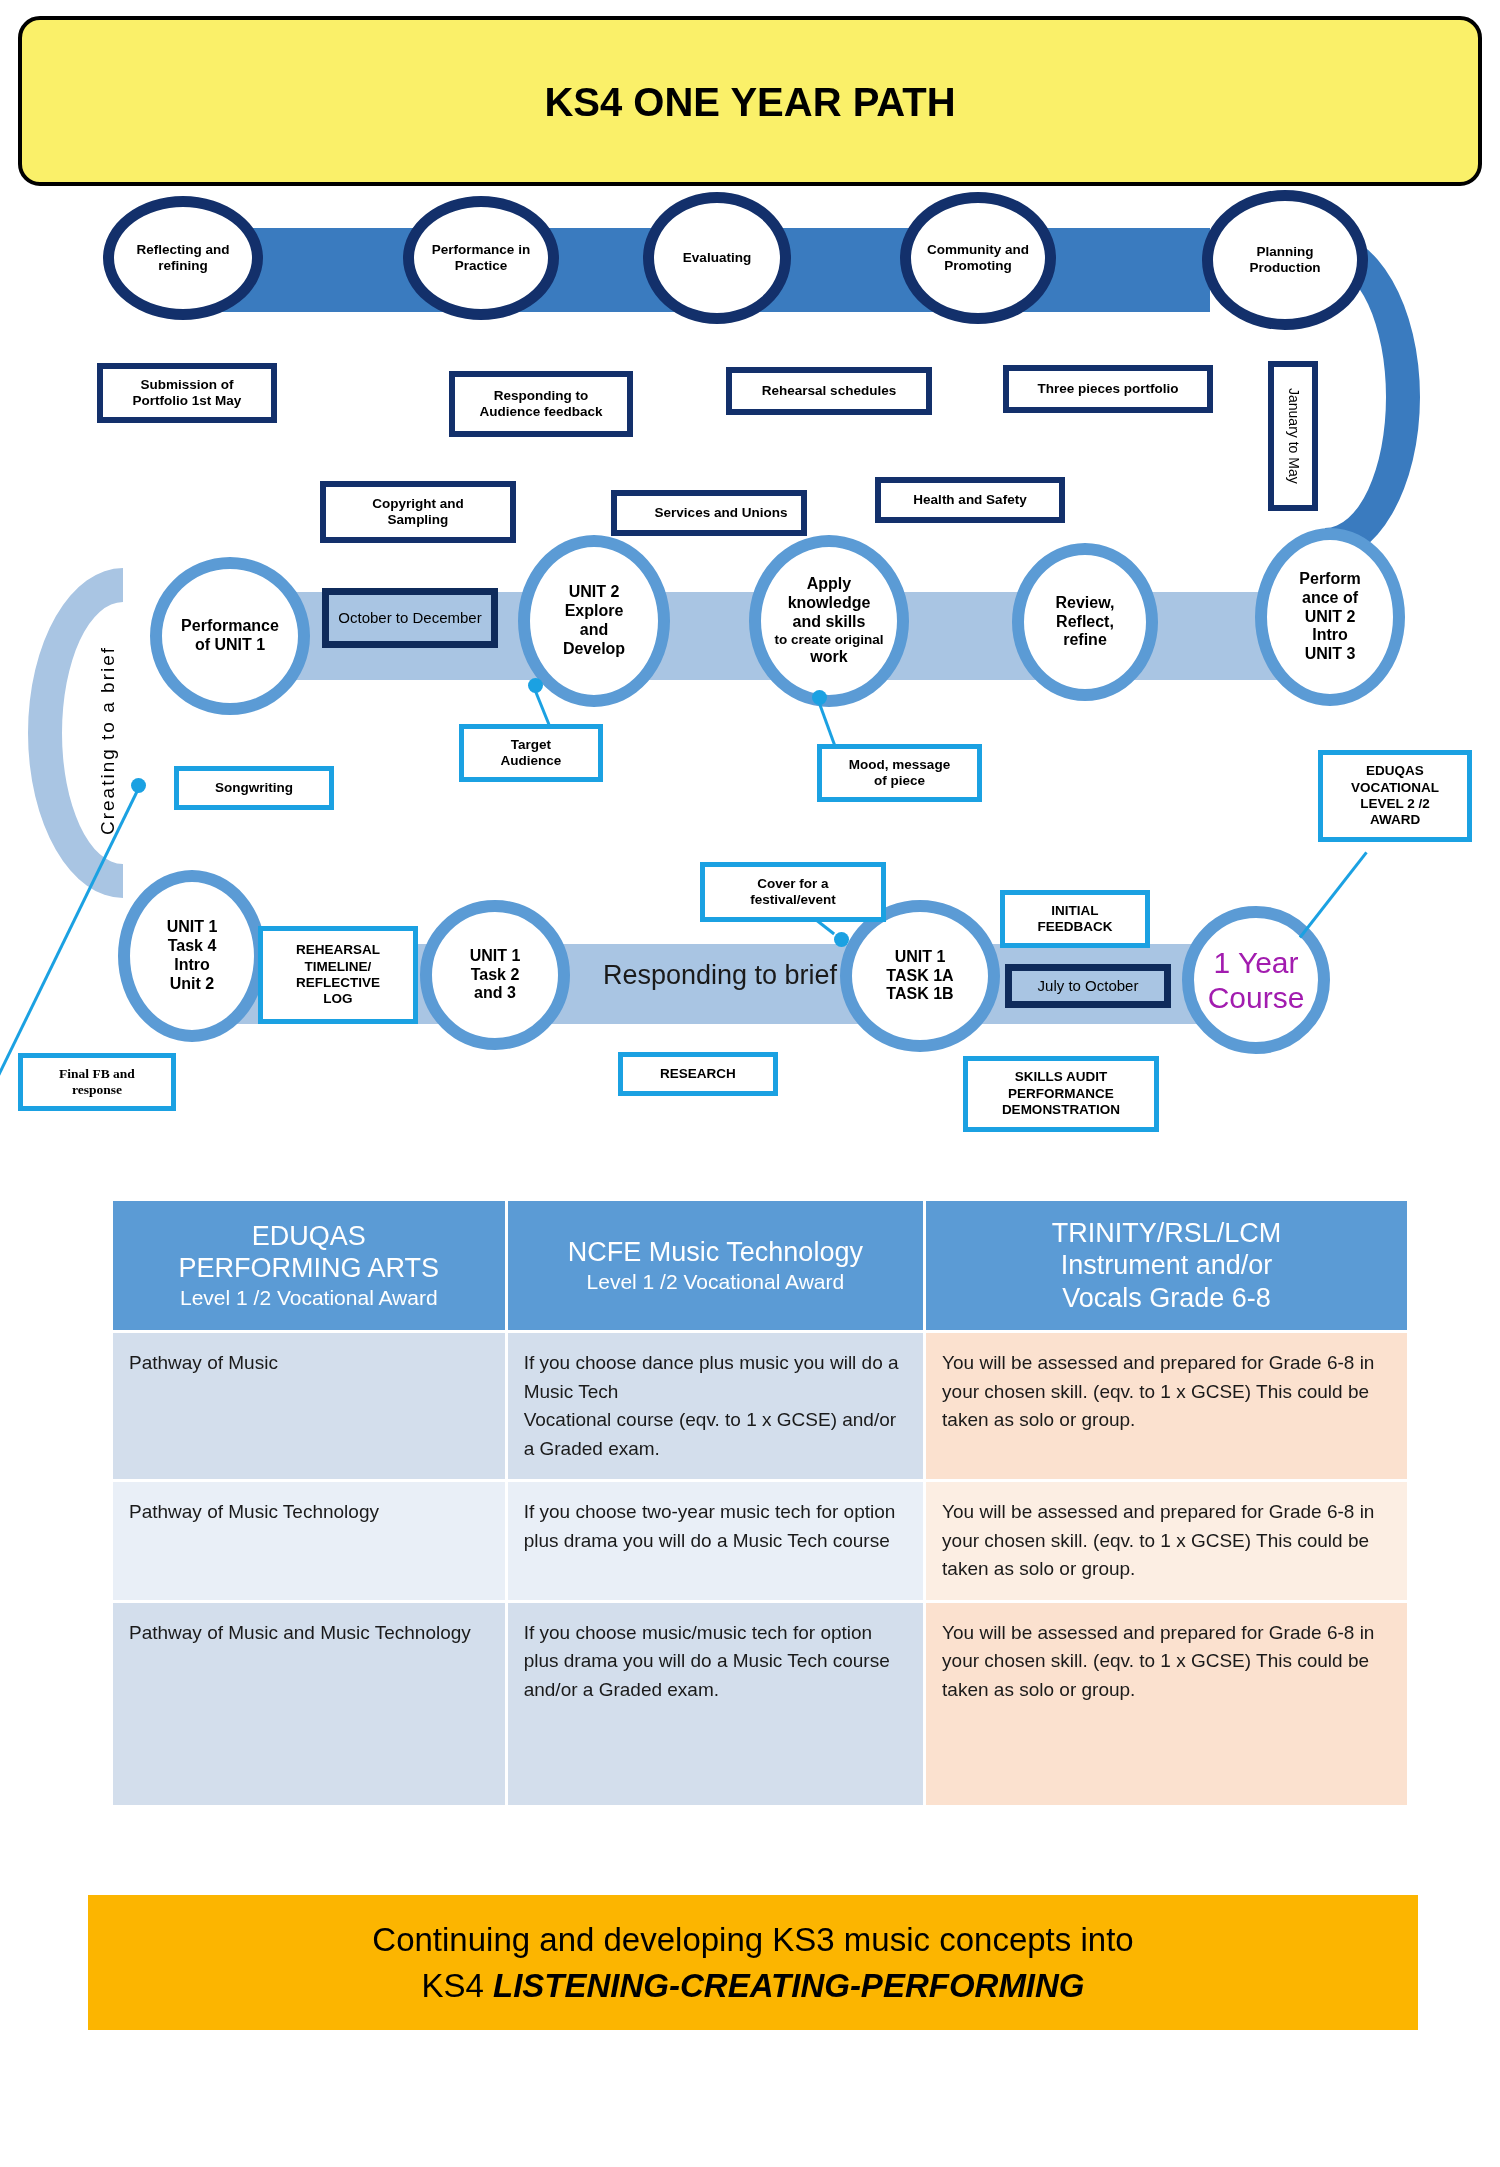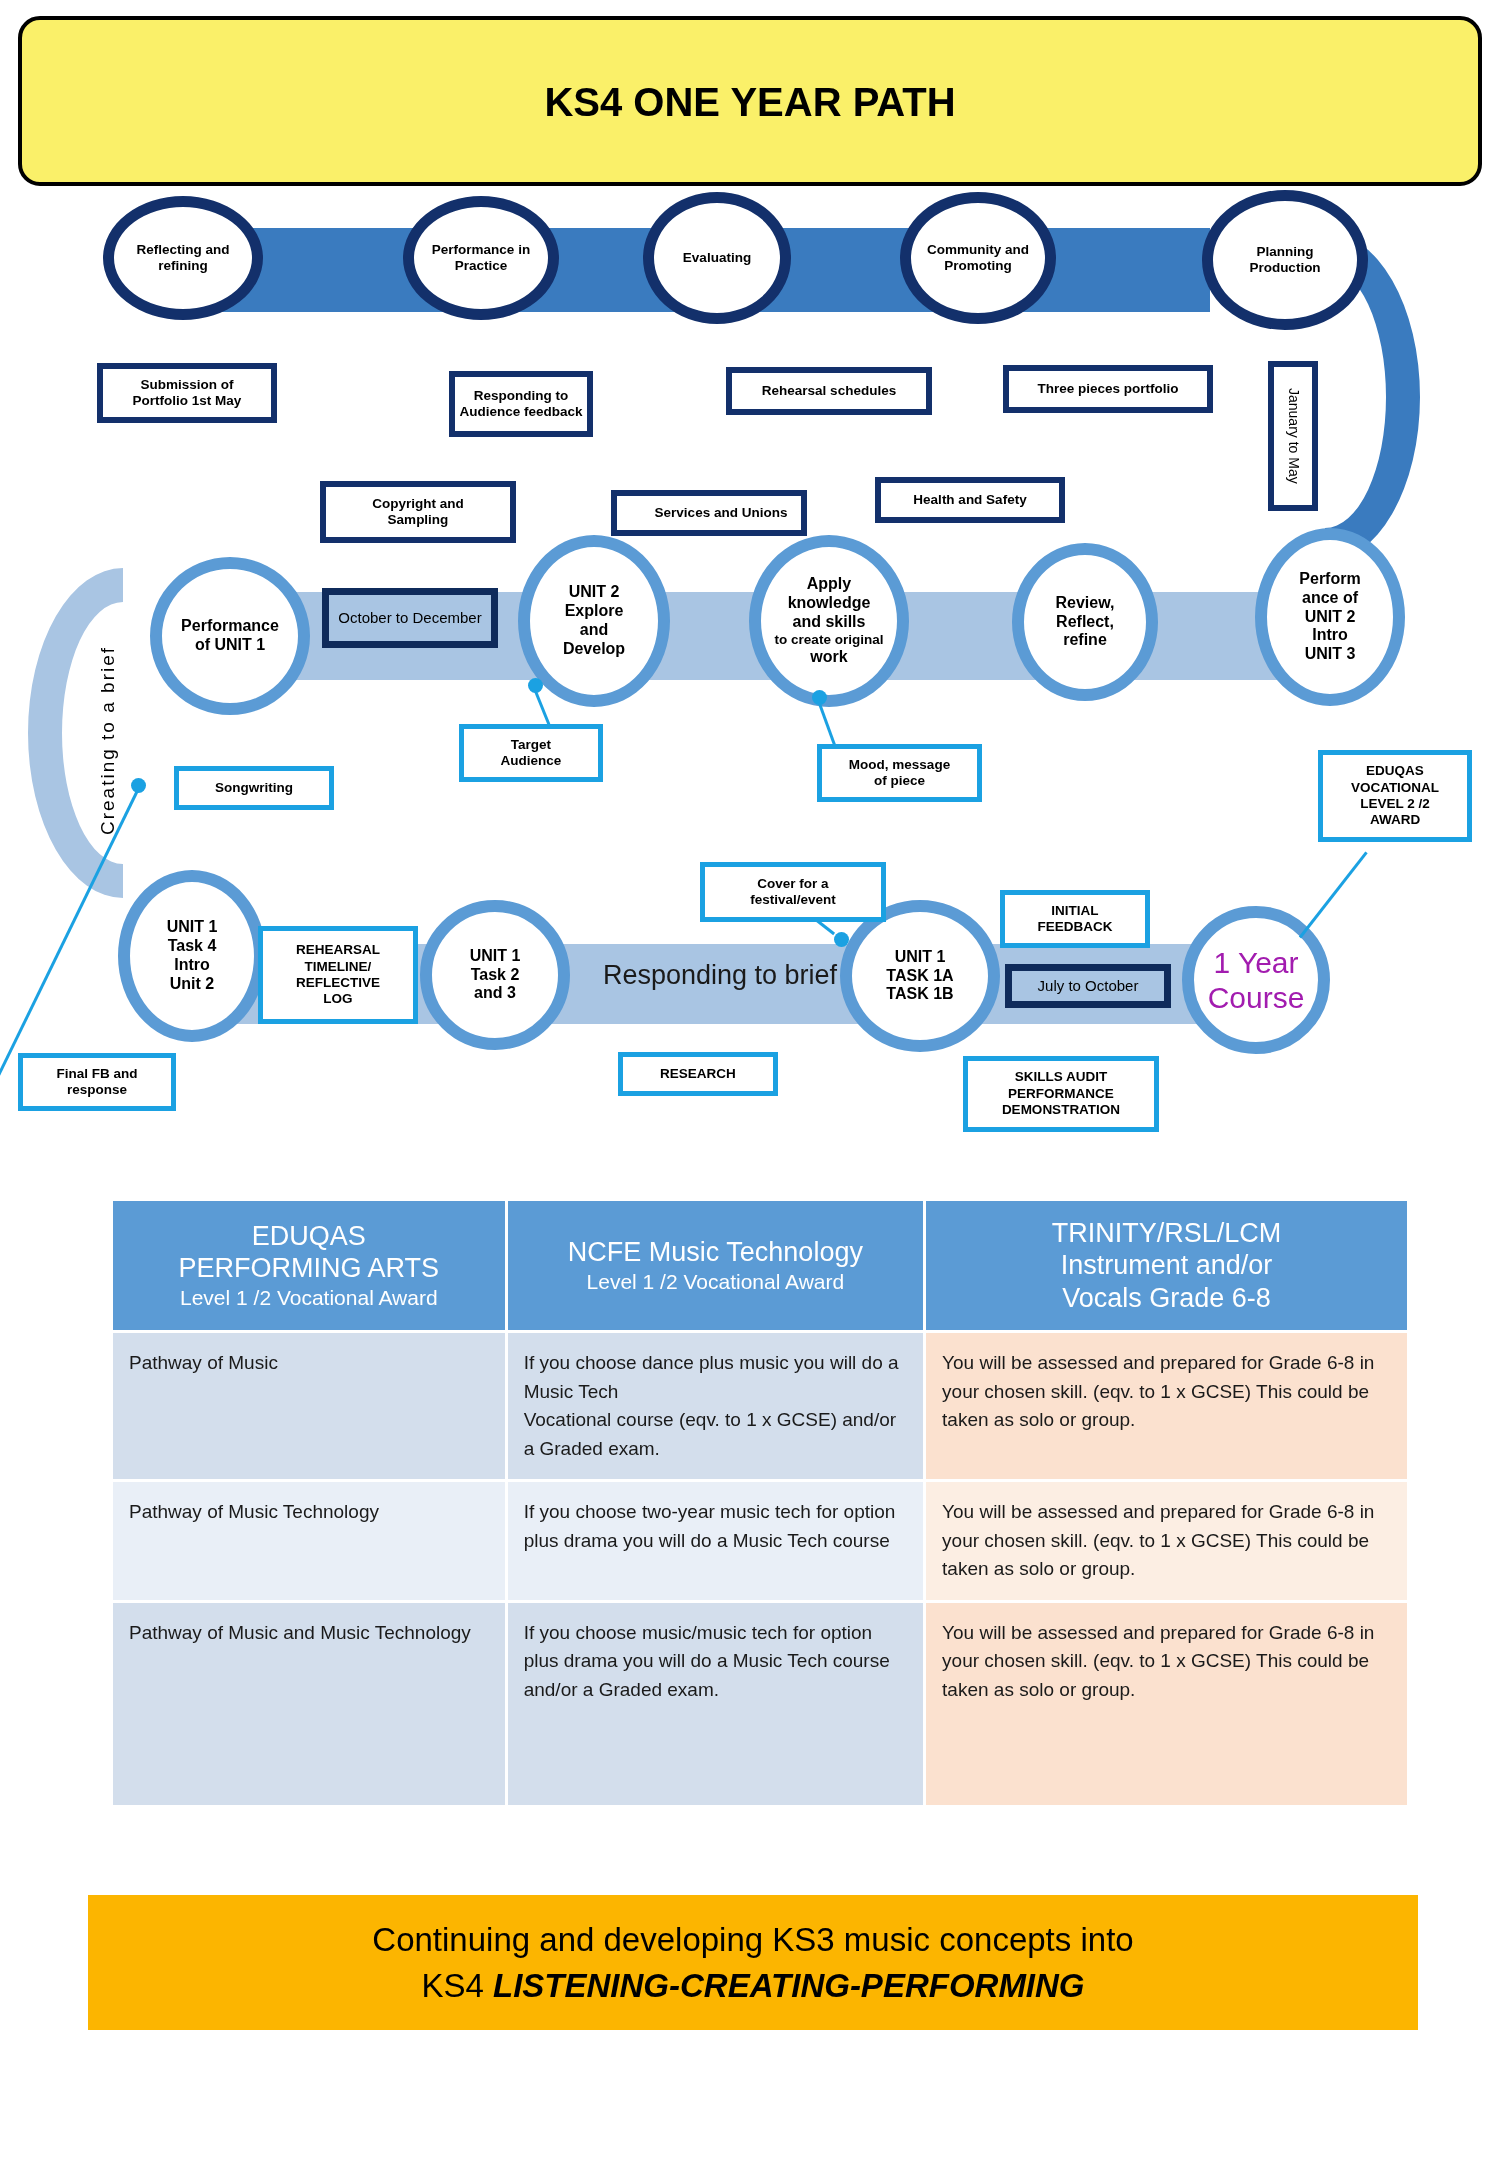--- a/index.html
+++ b/index.html
@@ -136,21 +136,21 @@
     <span>Production</span>
   </div>
 </div>
 
 <div class="abs note note-navy" style="left:97px;top:363px;width:180px;height:60px;">
   <div>
     <span>Submission of</span>
     <span>Portfolio 1st May</span>
   </div>
 </div>
-<div class="abs note note-navy" style="left:449px;top:371px;width:144px;height:66px;">
+<div class="abs note note-navy" style="left:449px;top:371px;width:184px;height:66px;">
   <div>
     <span>Responding to</span>
     <span>Audience feedback</span>
   </div>
 </div>
 <div class="abs note note-navy" style="left:726px;top:367px;width:206px;height:48px;">
   <div>
     <span>Rehearsal schedules</span>
   </div>
 </div>
@@ -331,21 +331,21 @@
     <span>RESEARCH</span>
   </div>
 </div>
 <div class="abs note note-cyan" style="left:963px;top:1056px;width:196px;height:76px;">
   <div>
     <span>SKILLS AUDIT</span>
     <span>PERFORMANCE</span>
     <span>DEMONSTRATION</span>
   </div>
 </div>
-<div class="abs note note-cyan" style="left:18px;top:1053px;width:158px;height:58px;">
+<div class="abs note note-cyan" style="left:18px;top:1053px;width:158px;height:58px;font-family:Liberation Serif, serif;">
   <div>
     <span>Final FB and</span>
     <span>response</span>
   </div>
 </div>
 <div class="dot" style="left:131px;top:778px;"></div>
 <div class="leader" style="left:138px;top:788px;width:320px;transform:rotate(116deg);"></div>
 
 <table id="pathways-table">
   <colgroup>

